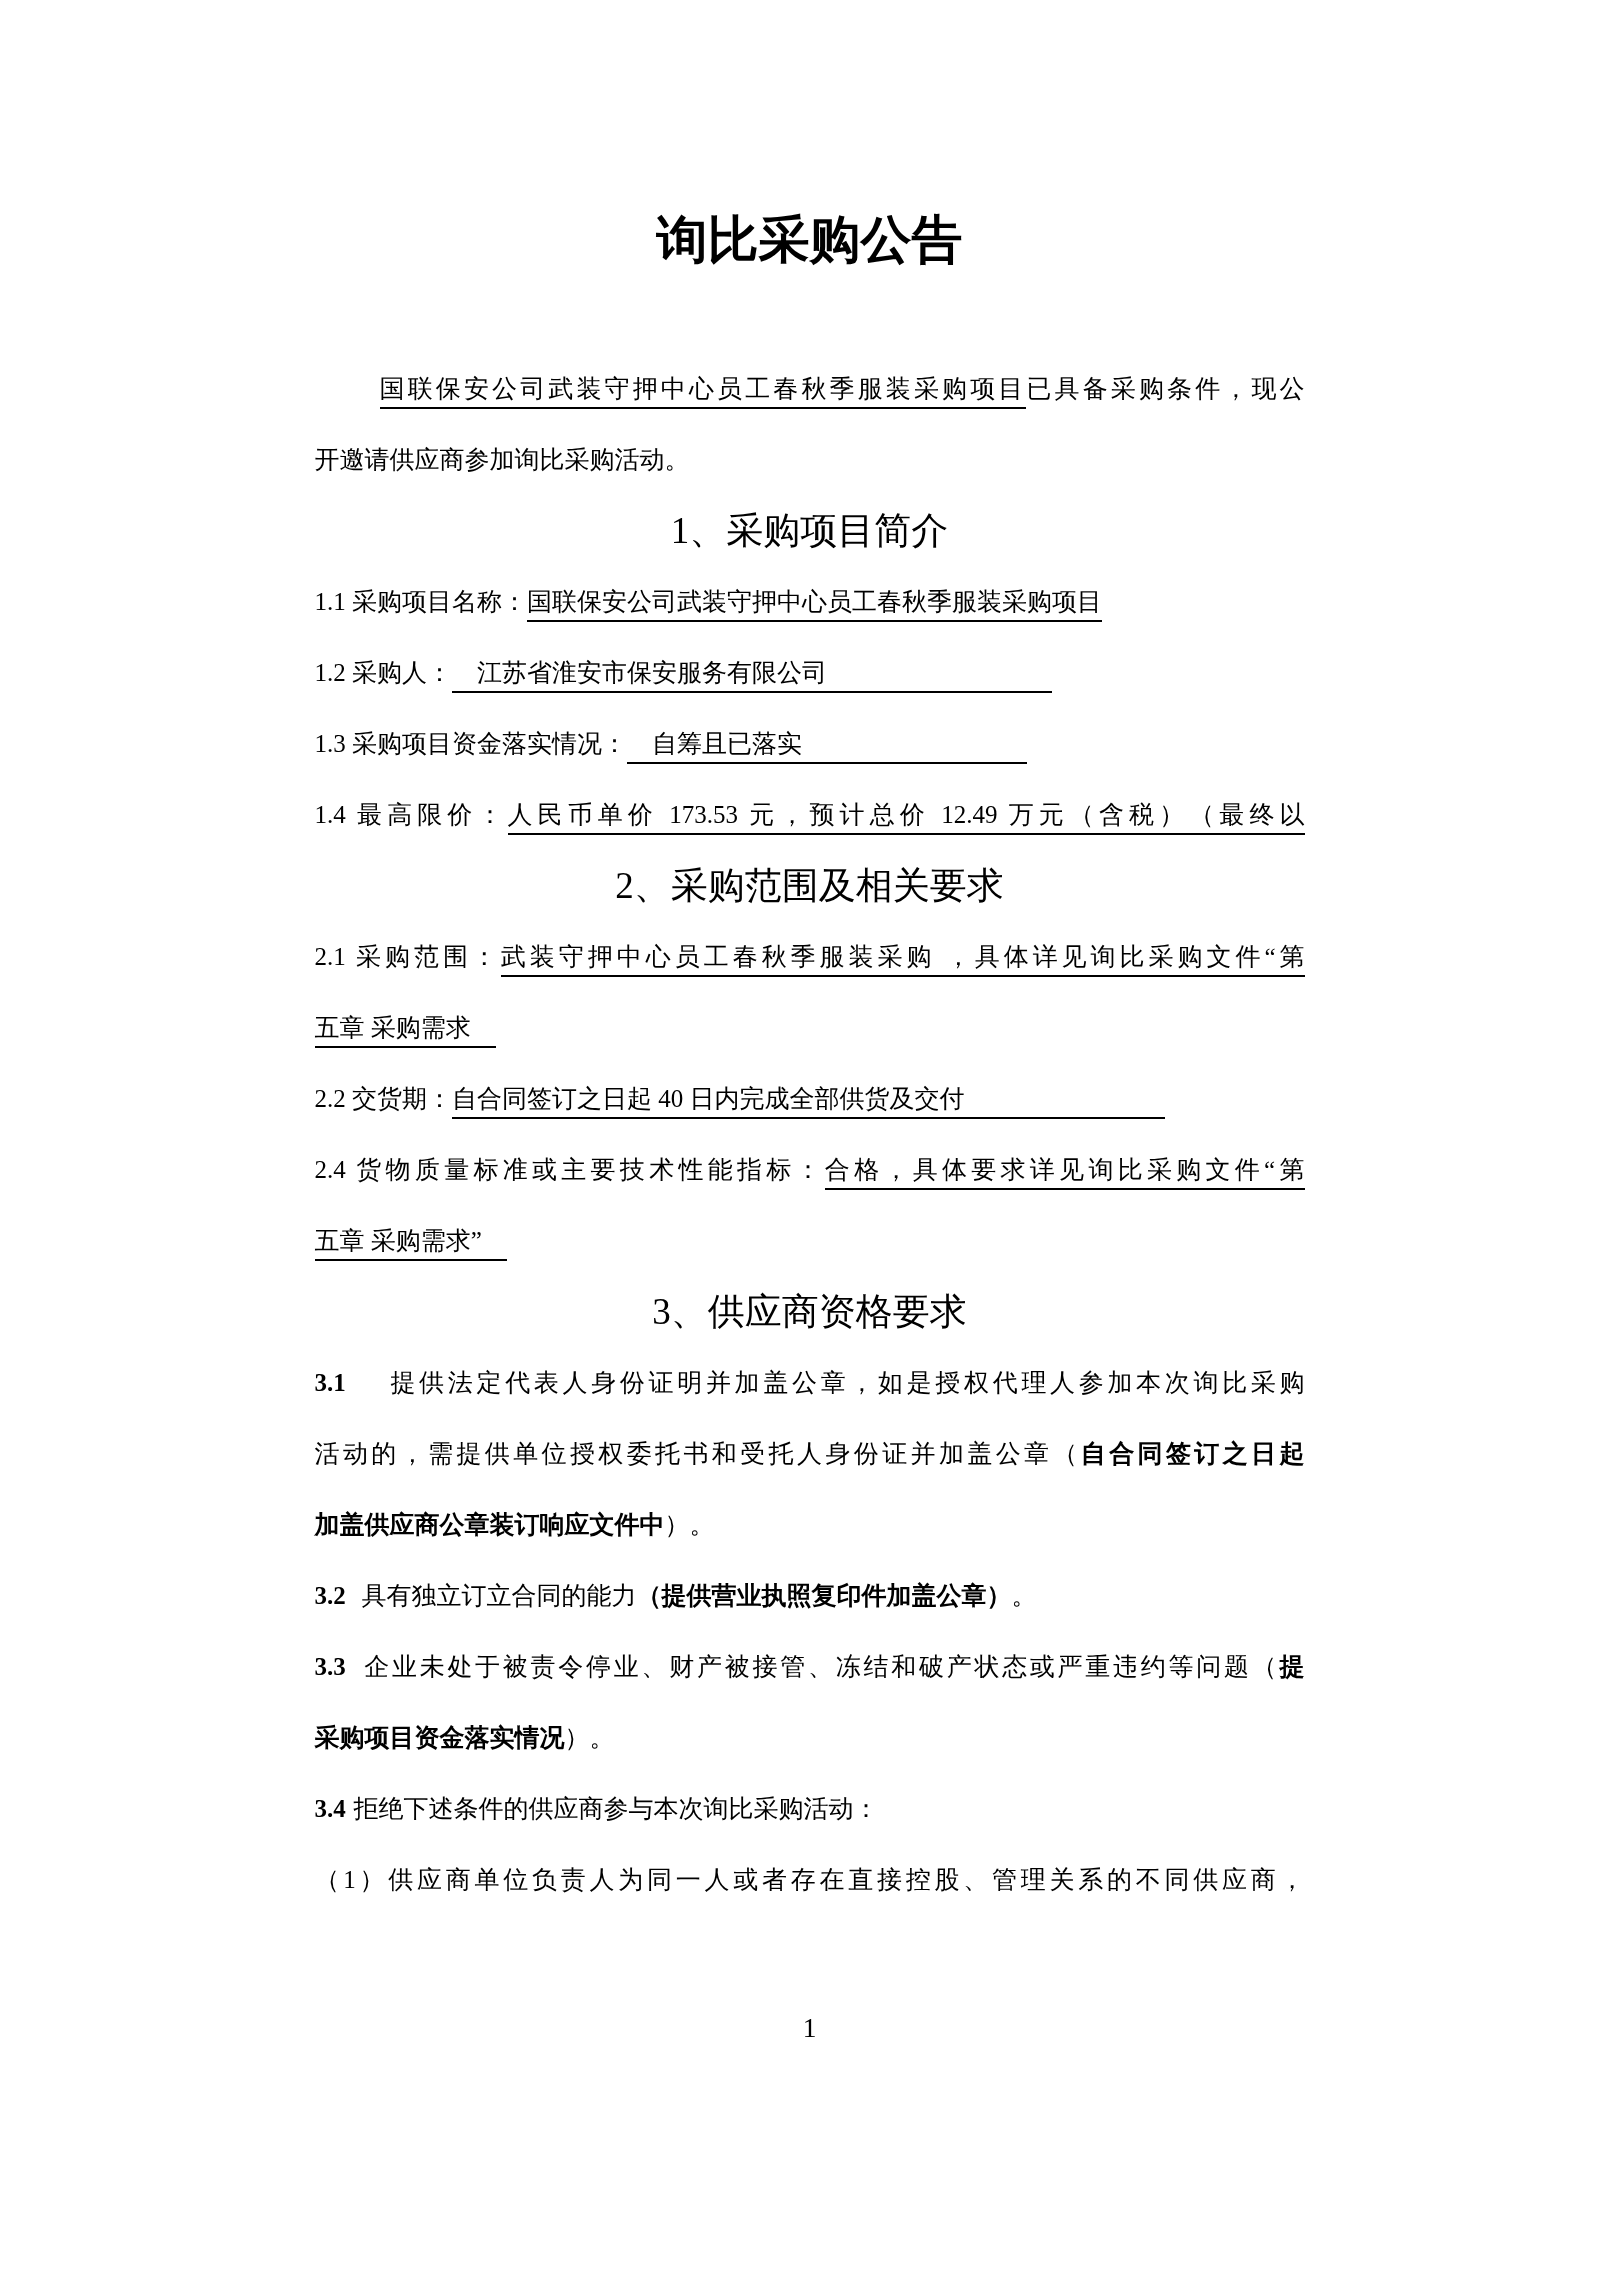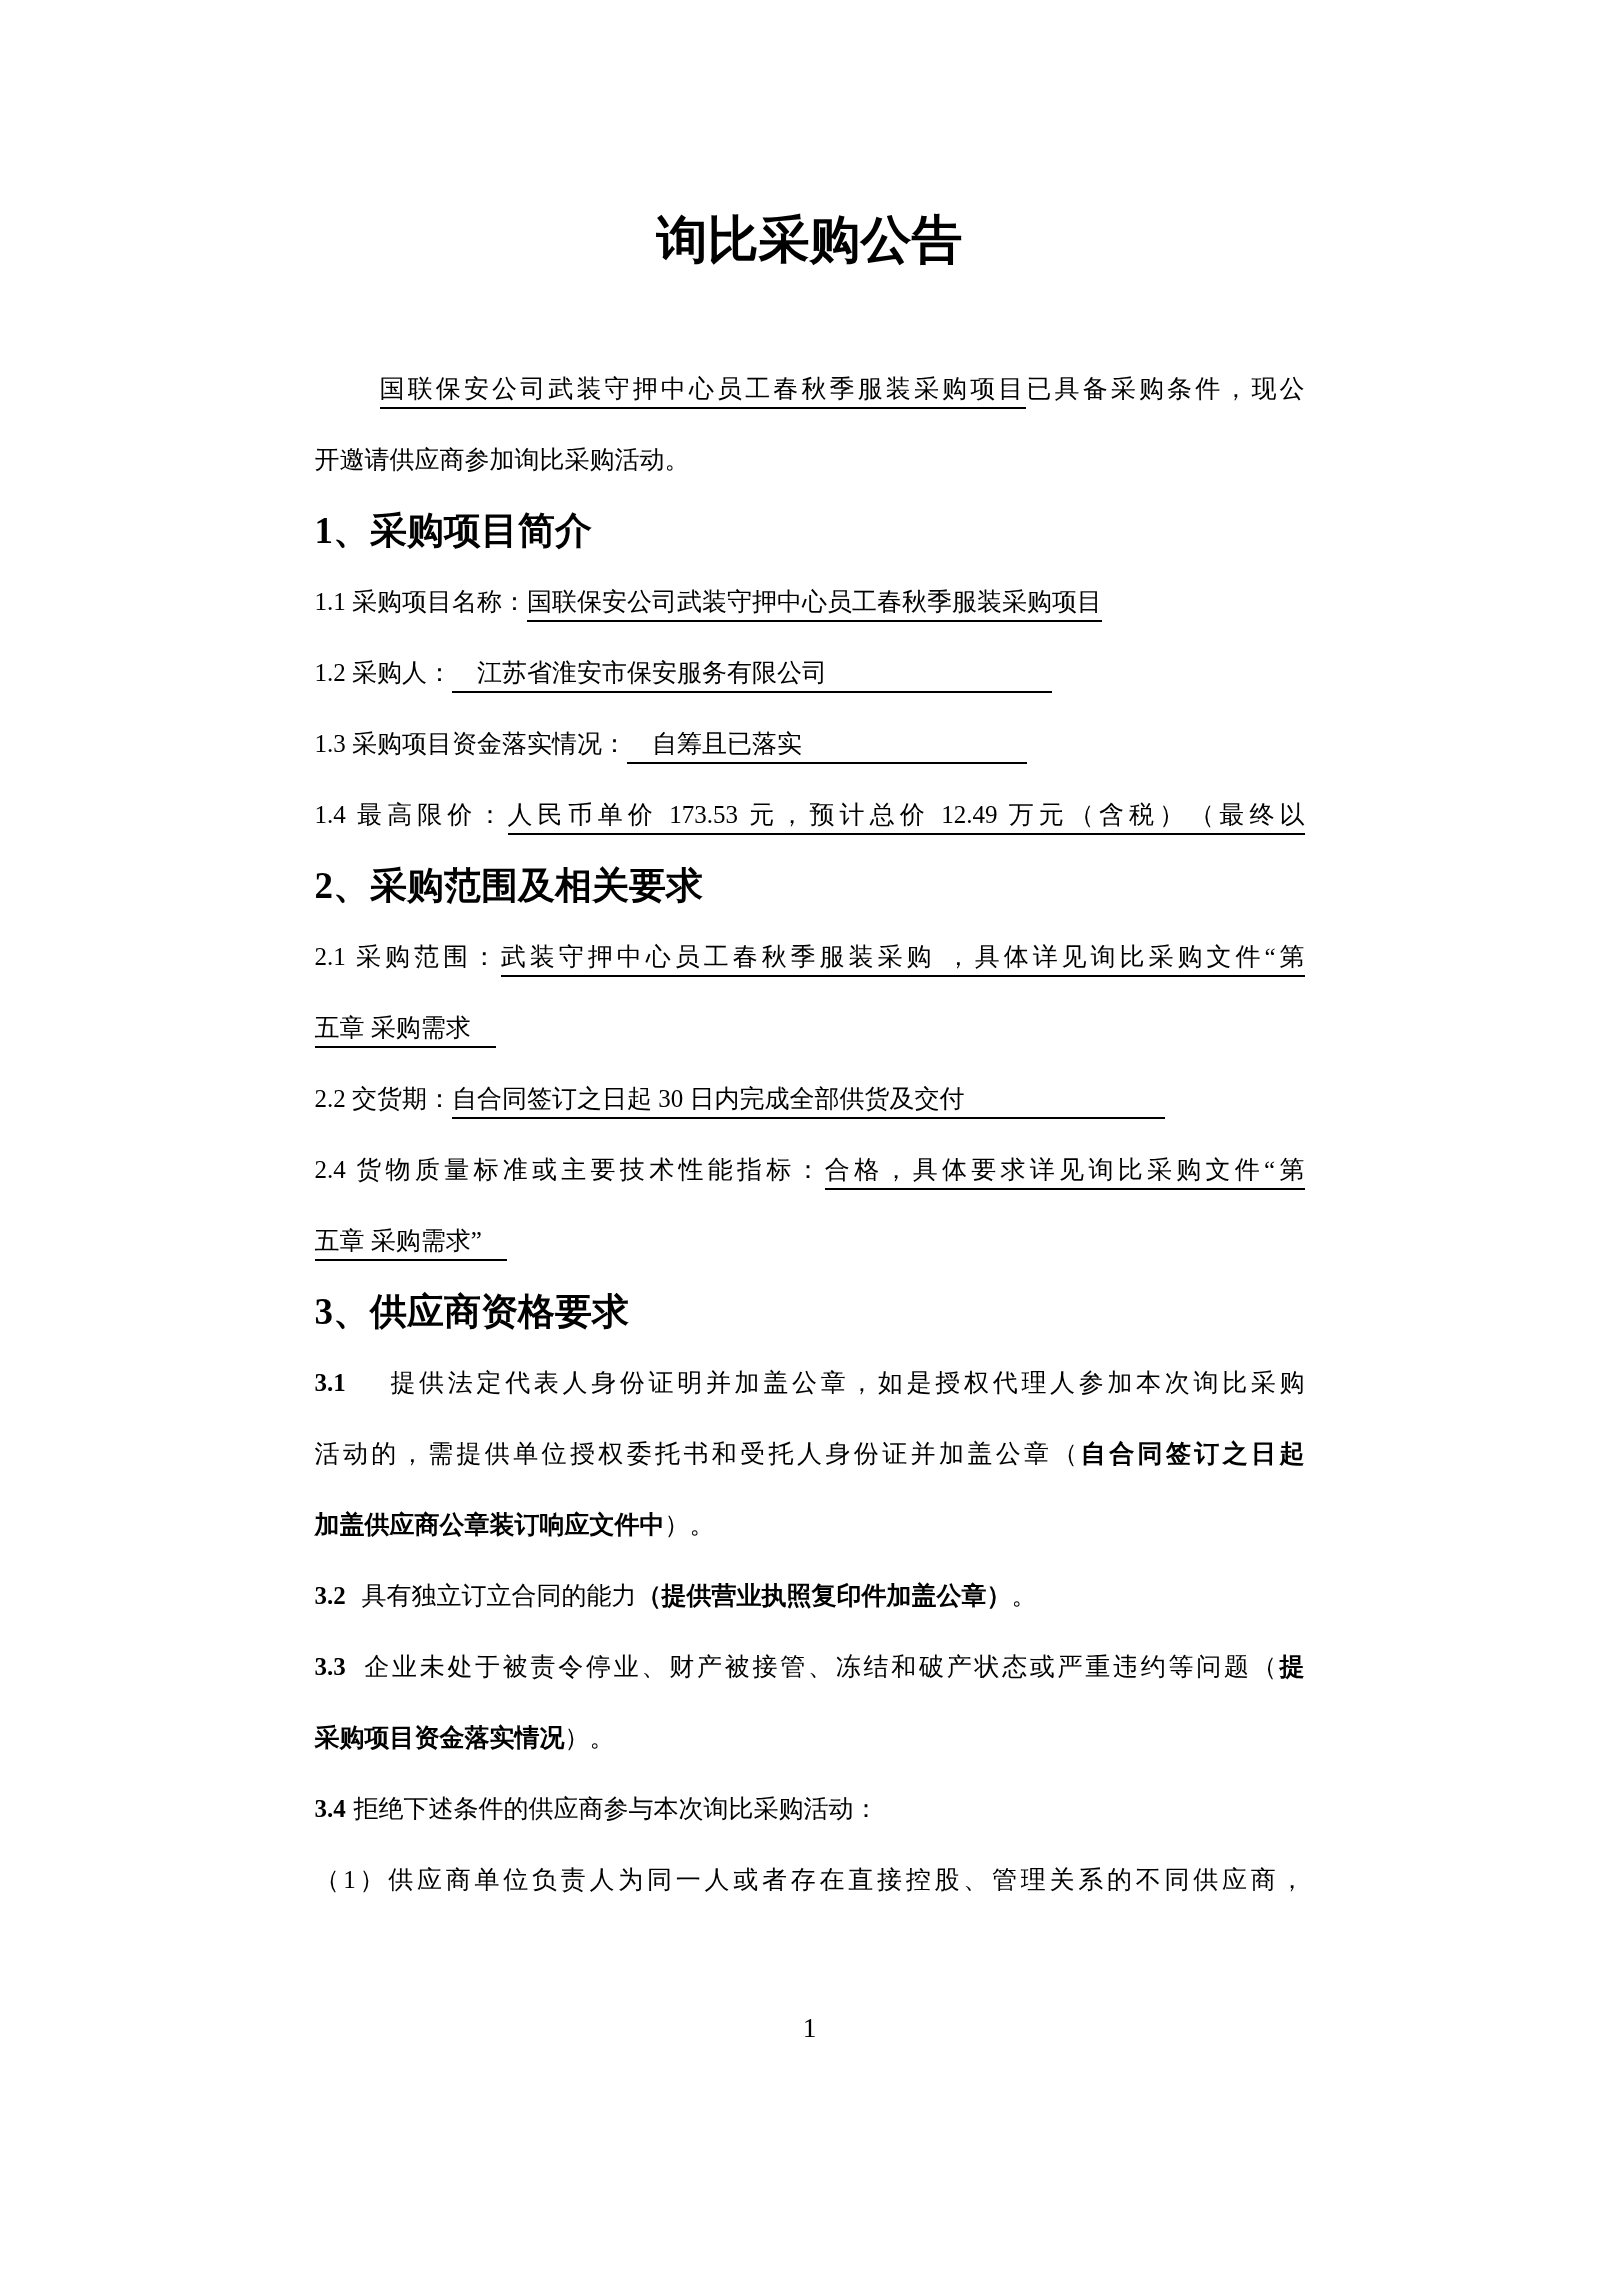--- a/index.html
+++ b/index.html
@@ -14,21 +14,21 @@
     margin-top:208px;height:65px;line-height:65px;
     text-align:center;font-size:51px;font-weight:bold;
   }
   .line{
     height:71px;line-height:71px;font-size:25px;
     white-space:nowrap;
   }
   .first{margin-top:80px;}
   .fill{text-align:justify;text-align-last:justify;}
   .indent{padding-left:65px;}
-  .h{font-size:37px;font-weight:bold;}
+  .h{font-size:37px;font-weight:normal;text-align:center;}
   .u{border-bottom:2.5px solid #000;padding-bottom:4.9px;}
   .b{font-weight:bold;text-align:center;}
   .num{font-weight:bold;}
   .g-lg{margin-right:41px;}
   .g-sm{margin-right:15.7px;}
   .g-xs{margin-right:7.8px;}
   .footer{
     margin-top:94px;height:39px;line-height:39px;
     text-align:center;font-size:27.4px;
   }
@@ -51,21 +51,21 @@
 
   <div class="line"><span>1.3 采购项目资金落实情况：</span><span class="u">　自筹且已落实　　　　　　　　　</span></div>
 
   <div class="line fill"><span>1.4 最高限价：</span><span class="u">人民币单价 173.53 元，预计总价 12.49 万元（含税）（最终以</span></div>
 
   <div class="line h">2、采购范围及相关要求</div>
 
   <div class="line fill"><span>2.1 采购范围：</span><span class="u">武装守押中心员工春秋季服装采购 ，具体详见询比采购文件“第</span></div>
   <div class="line"><span class="u">五章 采购需求　</span></div>
 
-  <div class="line"><span>2.2 交货期：</span><span class="u">自合同签订之日起 30 日内完成全部供货及交付　　　　　　　　</span></div>
+  <div class="line"><span>2.2 交货期：</span><span class="u">自合同签订之日起 40 日内完成全部供货及交付　　　　　　　　</span></div>
 
 
   <div class="line fill"><span>2.4 货物质量标准或主要技术性能指标：</span><span class="u">合格，具体要求详见询比采购文件“第</span></div>
   <div class="line"><span class="u">五章 采购需求”　</span></div>
 
   <div class="line h">3、供应商资格要求</div>
 
   <div class="line fill"><span class="num g-lg">3.1</span><span>提供法定代表人身份证明并加盖公章，如是授权代理人参加本次询比采购</span></div>
   <div class="line fill"><span>活动的，需提供单位授权委托书和受托人身份证并加盖公章（</span><span class="b">自合同签订之日起</span></div>
   <div class="line"><span class="b">加盖供应商公章装订响应文件中</span><span>）。</span></div>

